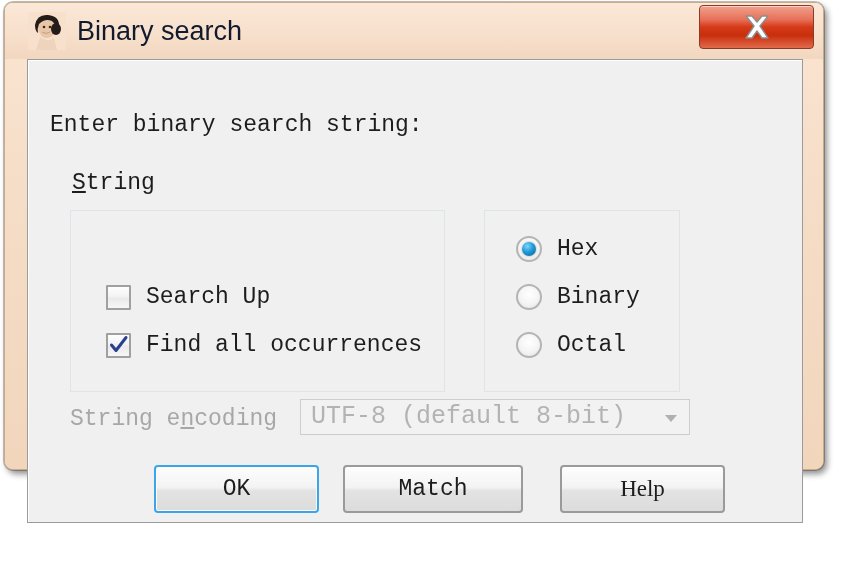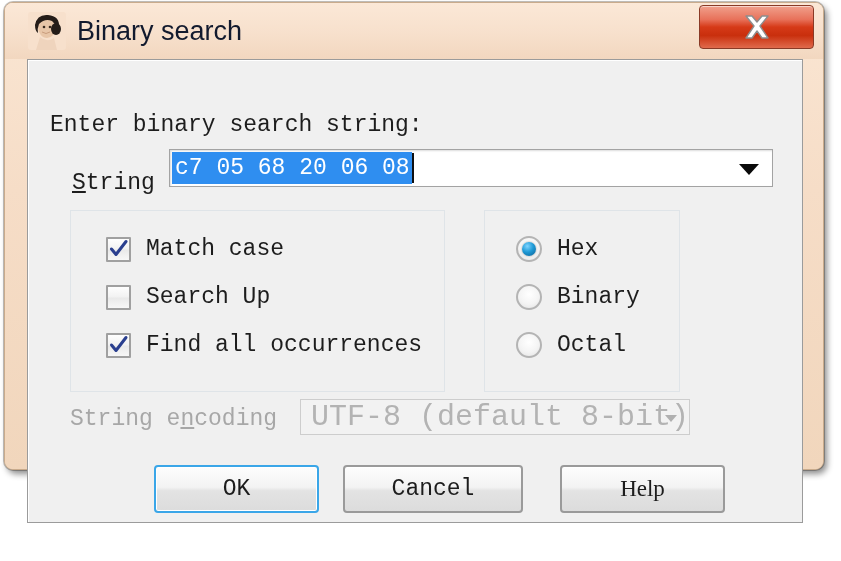--- a/index.html
+++ b/index.html
@@ -230,21 +230,21 @@
     background: #f2f2f2;
     border: 1px solid #cdcdcd;
     box-sizing: border-box;
   }
   .encoding-value {
     position: absolute;
     left: 10px;
     top: 0;
     line-height: 34px;
     font-family: "Liberation Mono", "DejaVu Sans Mono", monospace;
-    font-size: 30px;
+    font-size: 25px;
     color: #b3b3b3;
     white-space: nowrap;
   }
   .encoding-arrow {
     position: absolute;
     right: 12px;
     top: 15px;
     width: 0; height: 0;
     border-left: 6px solid transparent;
     border-right: 6px solid transparent;
@@ -303,36 +303,23 @@
       </div>
     </div>
   </div>
 
   <div class="client">
 
     <div class="lbl" id="prompt-label">Enter binary search string:</div>
 
     <div class="lbl" id="string-label"><span class="mn">S</span><span>tring</span></div>
 
-    <div class="combo">
-      <div class="combo-selection">c7 05 68 20 06 08</div>
-      <div class="combo-caret" style="left: 242px;"></div>
-      <div class="combo-arrow"></div>
-    </div>
 
     <div class="groupbox" id="options-group"></div>
 
-    <div class="check-row" style="left:78px; top:176px;">
-      <span class="check-box">
-        <svg width="21" height="21" viewBox="0 0 21 21" xmlns="http://www.w3.org/2000/svg">
-          <path d="M3.5 10 L8 15.5 L18 2.5" stroke="#2a3f8f" stroke-width="3" fill="none" stroke-linecap="round" stroke-linejoin="round"></path>
-        </svg>
-      </span>
-      <span class="check-label">Match case</span>
-    </div>
 
     <div class="check-row" style="left:78px; top:224px;">
       <span class="check-box"></span>
       <span class="check-label">Search Up</span>
     </div>
 
     <div class="check-row" style="left:78px; top:272px;">
       <span class="check-box">
         <svg width="21" height="21" viewBox="0 0 21 21" xmlns="http://www.w3.org/2000/svg">
           <path d="M3.5 10 L8 15.5 L18 2.5" stroke="#2a3f8f" stroke-width="3" fill="none" stroke-linecap="round" stroke-linejoin="round"></path>
@@ -359,17 +346,17 @@
     </div>
 
     <div class="lbl dim" id="encoding-label"><span>String e</span><span class="mn">n</span><span>coding</span></div>
 
     <div class="encoding-combo">
       <div class="encoding-value">UTF-8 (default 8-bit)</div>
       <div class="encoding-arrow"></div>
     </div>
 
     <div class="btn default" id="ok-button">OK</div>
-    <div class="btn" id="cancel-button">Cancel</div>
+    <div class="btn" id="cancel-button">Match</div>
     <div class="btn" id="help-button">Help</div>
 
   </div>
 </div>
 
 </body></html>

